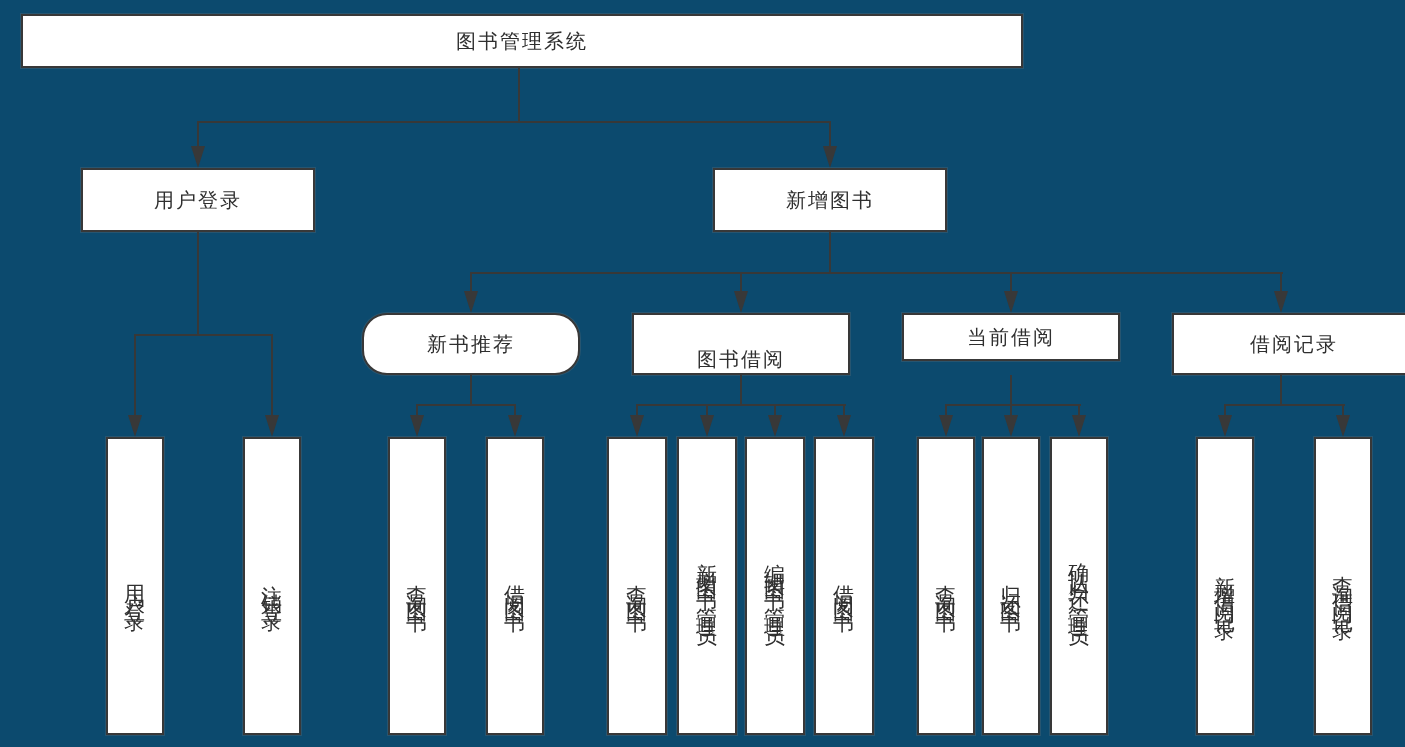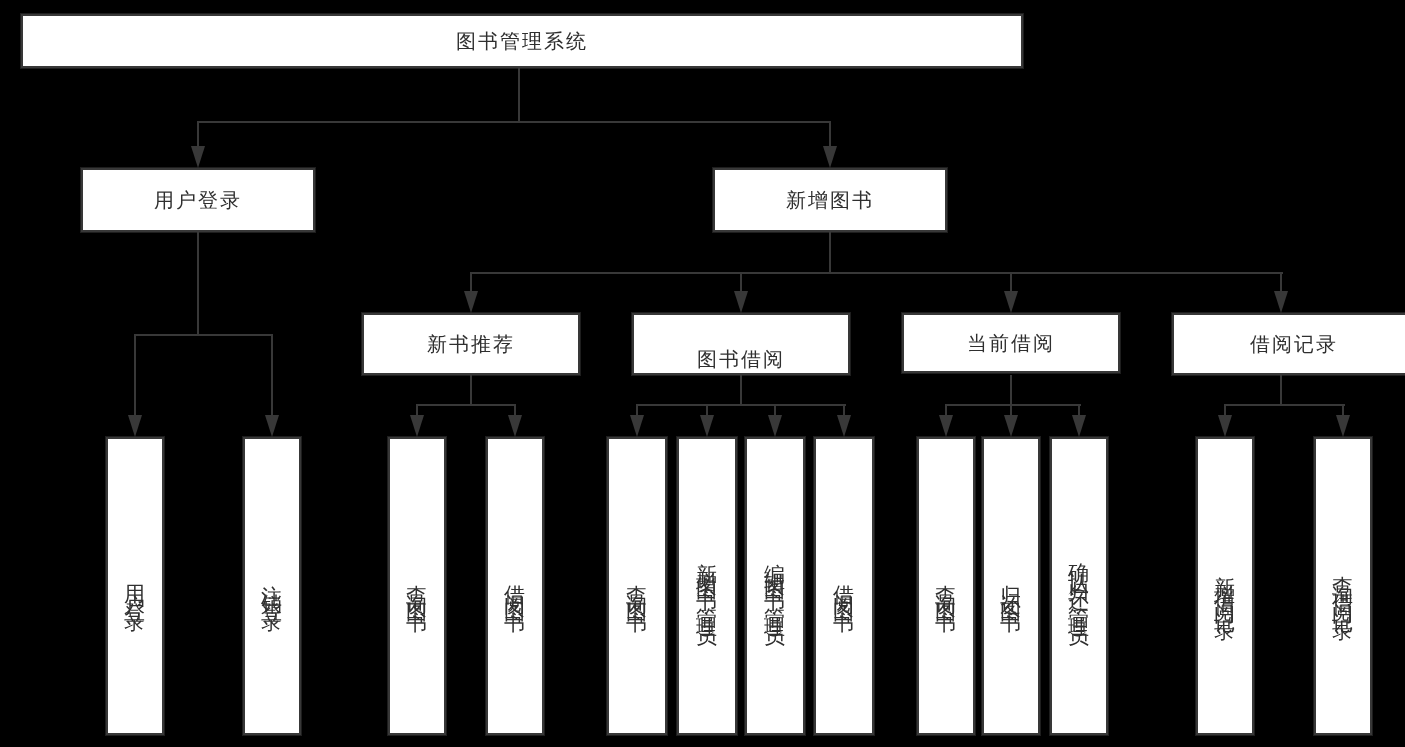--- a/index.html
+++ b/index.html
@@ -1,21 +1,21 @@
 <!DOCTYPE html>
 <html><head>
 <meta charset="utf-8">
 <style>
   * { margin: 0; padding: 0; box-sizing: border-box; }
   html, body { background: #ffffff; }
   .canvas {
     position: relative;
     width: 1405px;
     height: 747px;
-    background: #000000;
+    background: #0c4a6e;
     font-family: "Liberation Sans", sans-serif;
     color: #2f2f2f;
     overflow: hidden;
   }
   .node {
     position: absolute;
     border: 2px solid #383838;
     background: #ffffff;
     display: flex;
     align-items: center;
@@ -91,27 +91,27 @@
   <div class="line" style="left:470px; top:272px; width:813px; height:2px;"></div>
   <div class="line" style="left:470px; top:272px; width:2px; height:21px;"></div>
   <div class="arrow" style="left:464px; top:291px;"></div>
   <div class="line" style="left:740px; top:272px; width:2px; height:21px;"></div>
   <div class="arrow" style="left:734px; top:291px;"></div>
   <div class="line" style="left:1010px; top:272px; width:2px; height:21px;"></div>
   <div class="arrow" style="left:1004px; top:291px;"></div>
   <div class="line" style="left:1280px; top:272px; width:2px; height:21px;"></div>
   <div class="arrow" style="left:1274px; top:291px;"></div>
 
-  <div class="node h" style="left:362px; top:313px; width:218px; height:62px;">
+  <div class="node h" style="left:362px; top:313px; width:218px; height:62px;border-radius:25px;">
     <span class="lbl">新书推荐</span>
   </div>
   <div class="node h" style="left:632px; top:313px; width:218px; height:62px;align-items:flex-end;">
     <span class="lbl">图书借阅</span>
   </div>
-  <div class="node h" style="left:902px; top:313px; width:218px; height:60px;">
+  <div class="node h" style="left:902px; top:313px; width:218px; height:48px;">
     <span class="lbl">当前借阅</span>
   </div>
   <div class="node h" style="left:1172px; top:313px; width:244px; height:62px;">
     <span class="lbl">借阅记录</span>
   </div>
 
   <div class="line" style="left:470px; top:375px; width:2px; height:31px;"></div>
   <div class="line" style="left:416px; top:404px; width:100px; height:2px;"></div>
   <div class="line" style="left:416px; top:404px; width:2px; height:13px;"></div>
   <div class="arrow" style="left:410px; top:415px;"></div>

